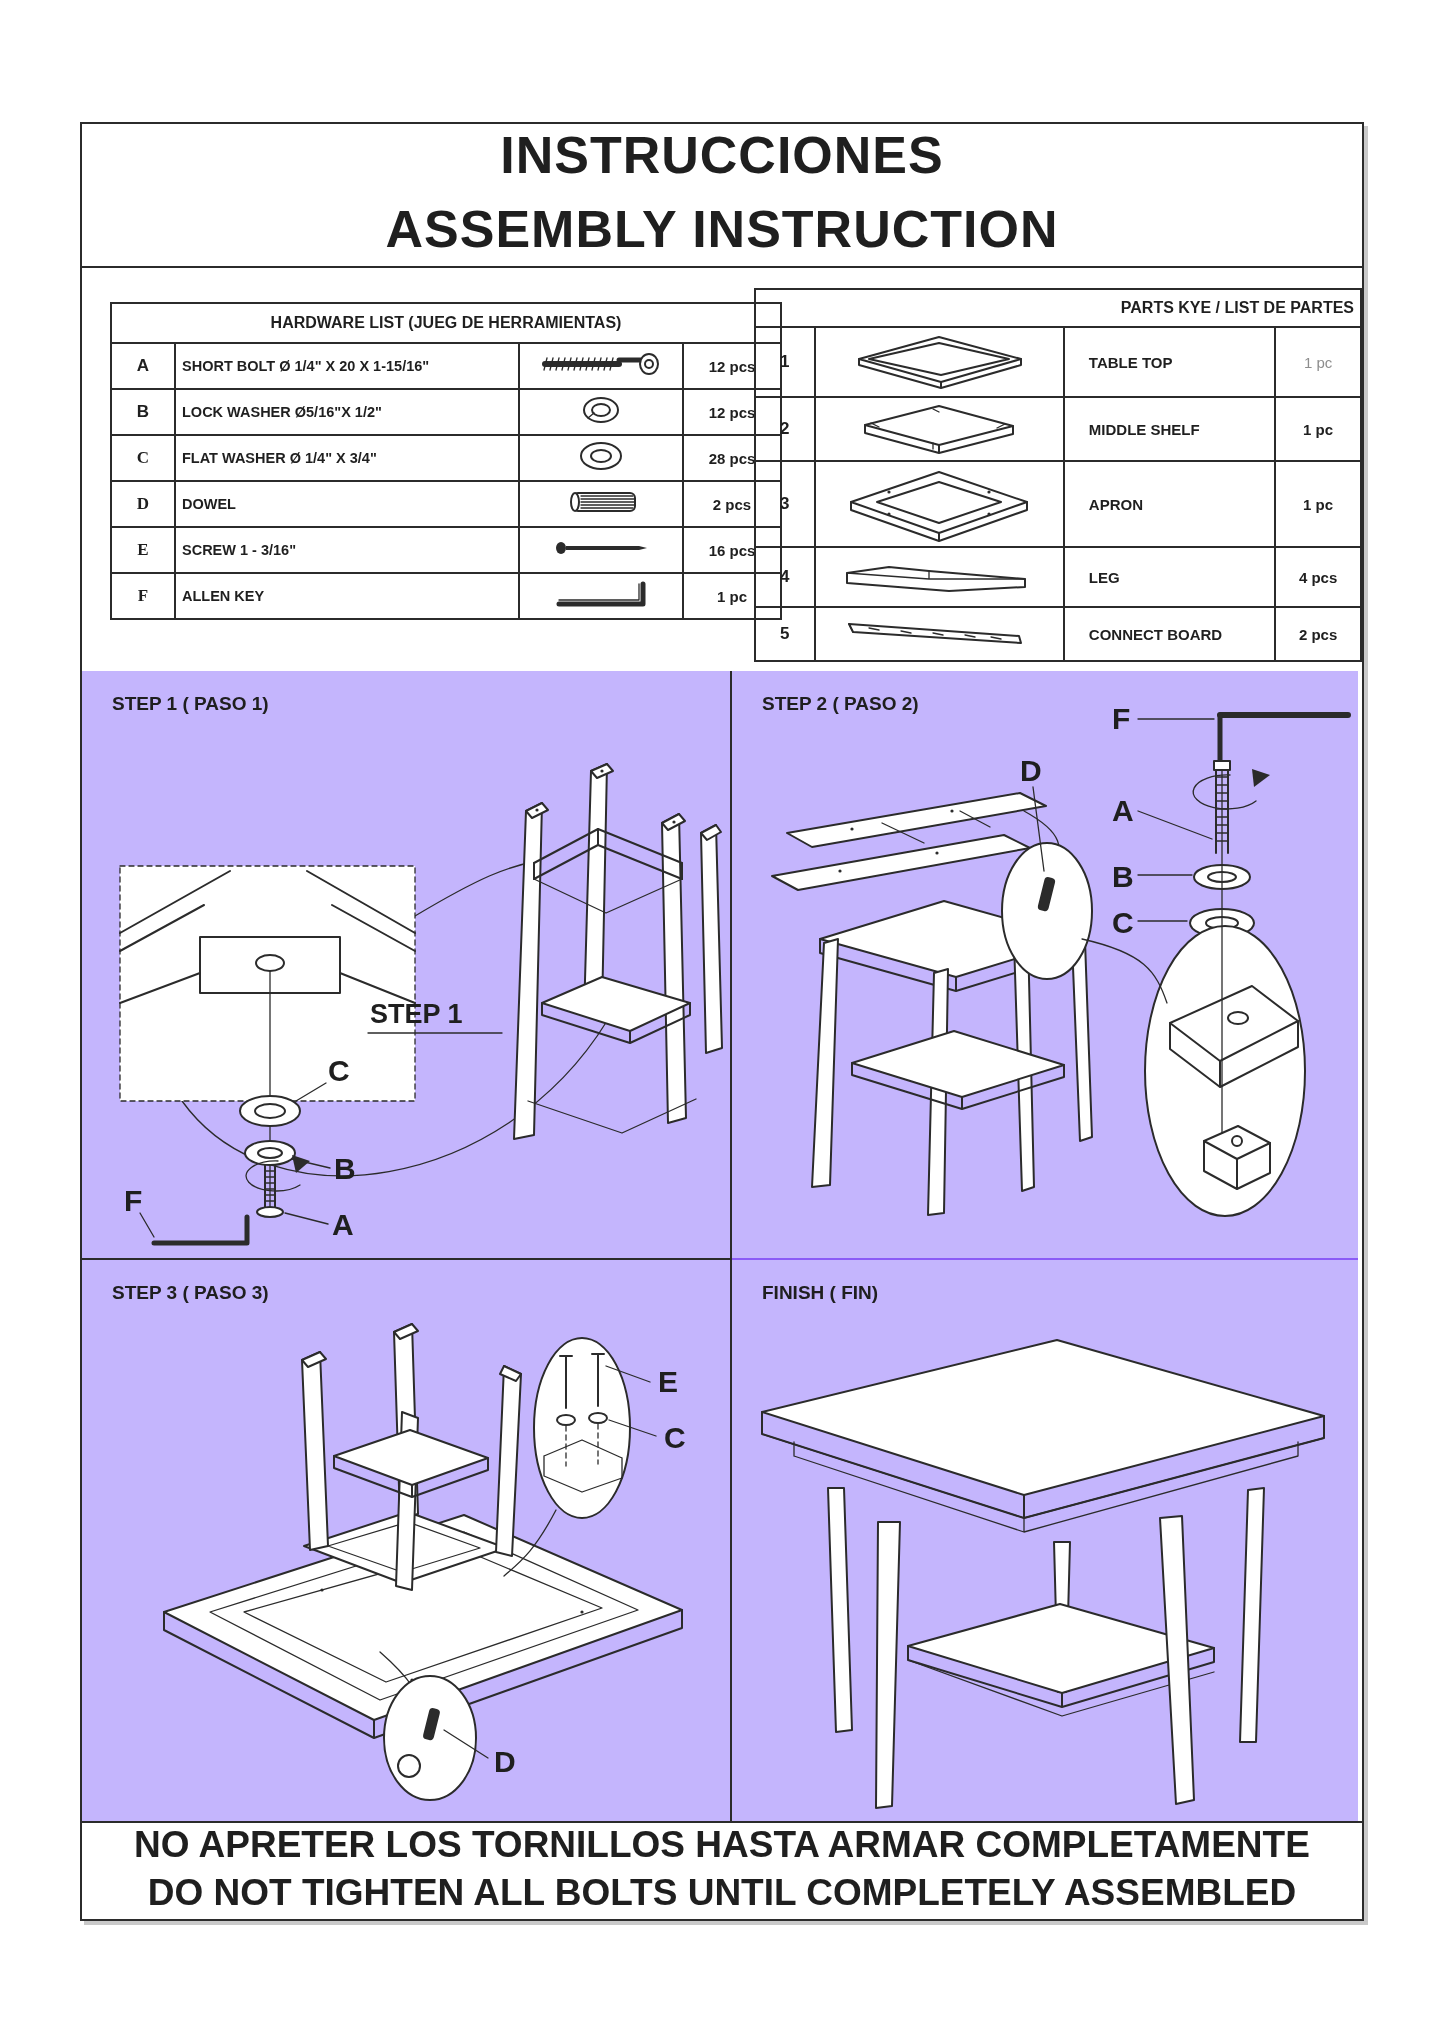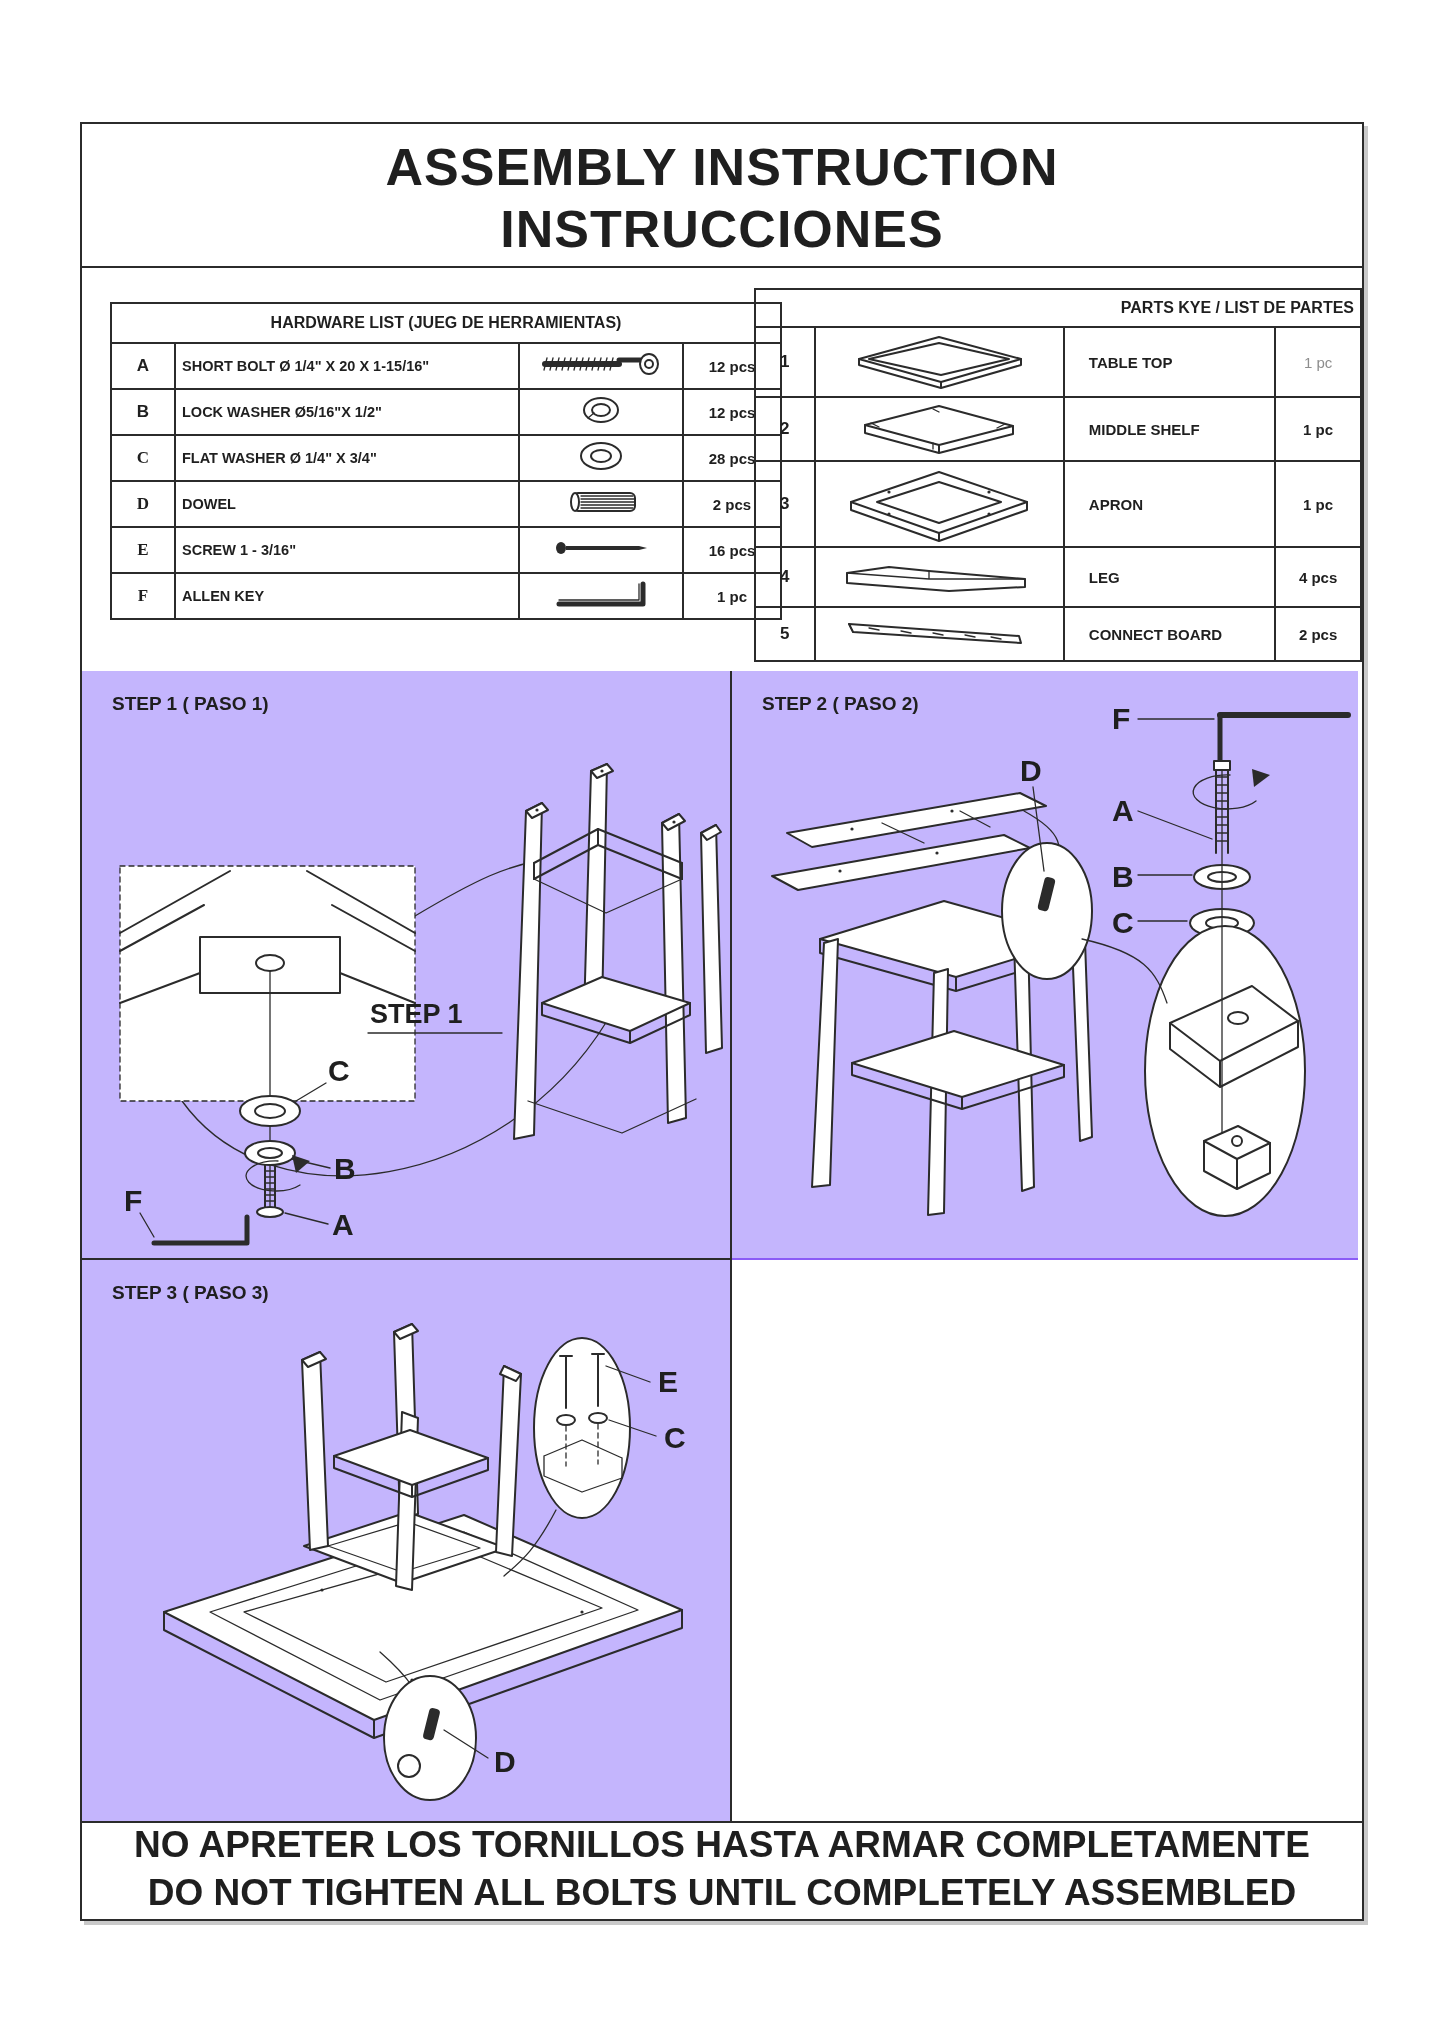--- a/index.html
+++ b/index.html
@@ -55,22 +55,22 @@
   .lbl{font-family:"Liberation Sans",sans-serif;font-weight:bold;font-size:30px;fill:#1f1f1f;}
   .inset-lbl{font-family:"Liberation Sans",sans-serif;font-weight:bold;font-size:27px;fill:#1f1f1f;}
 </style>
 </head>
 <body>
 
 <div class="page">
   <div class="frame">
 
     <div class="title-block">
+      <div class="title-line">INSTRUCCIONES</div>
       <div class="title-line first">ASSEMBLY INSTRUCTION</div>
-      <div class="title-line">INSTRUCCIONES</div>
     </div>
 
     <div class="tables-section">
 
       <table class="hw-table">
         <tbody>
             <tr>
           <td colspan="4" class="th">HARDWARE LIST (JUEG DE HERRAMIENTAS)</td>
         </tr>
         <tr>
@@ -413,20 +413,43 @@
             <rect class="dk" x="344" y="448" width="11" height="32" rx="4" transform="rotate(14 349 464)"></rect>
             <circle class="fw" cx="327" cy="506" r="11"></circle>
             <path class="thin" d="M362 470 L406 498"></path>
           </g>
           <text class="lbl" x="576" y="132">E</text>
           <text class="lbl" x="582" y="188">C</text>
           <text class="lbl" x="412" y="512">D</text>
         </svg>
       </div>
 
+      <div class="panel panel-fin">
+        <div class="panel-label">FINISH ( FIN)</div>
+        <svg class="diagram" viewBox="0 0 626 561">
+          <g class="ln">
+
+            <path class="fw" d="M96 228 L112 228 L120 470 L104 472 Z"></path>
+            <path class="fw" d="M516 230 L532 228 L524 482 L508 482 Z"></path>
+            <path class="fw" d="M322 282 L338 282 L334 432 L326 432 Z"></path>
+
+            <path class="fw" d="M176 386 L328 344 L482 388 L330 433 Z"></path>
+            <path d="M176 386 v14 L330 447 L482 402 v-14 M330 433 v14"></path>
+            <path class="thin" d="M176 400 L330 456 L482 412"></path>
+
+            <path class="fw" d="M146 262 L168 262 L160 546 L144 548 Z"></path>
+            <path class="fw" d="M428 258 L450 256 L462 540 L444 544 Z"></path>
+
+            <path class="fw" d="M30 152 L325 80 L592 156 L292 235 Z"></path>
+            <path d="M30 152 v22 L292 258 L592 178 v-22 M292 235 v23"></path>
+            <path class="thin" d="M30 174 L292 258 L592 178"></path>
+            <path class="thin" d="M62 196 L292 272 L566 196 M62 182 v14 M566 182 v14 M292 258 v14"></path>
+          </g>
+        </svg>
+      </div>
     </div>
 
     <div class="warning-box">
       <div class="warn-line">NO APRETER LOS TORNILLOS HASTA ARMAR COMPLETAMENTE</div>
       <div class="warn-line first">DO NOT TIGHTEN ALL BOLTS UNTIL COMPLETELY ASSEMBLED</div>
     </div>
 
   </div>
 </div>
 

